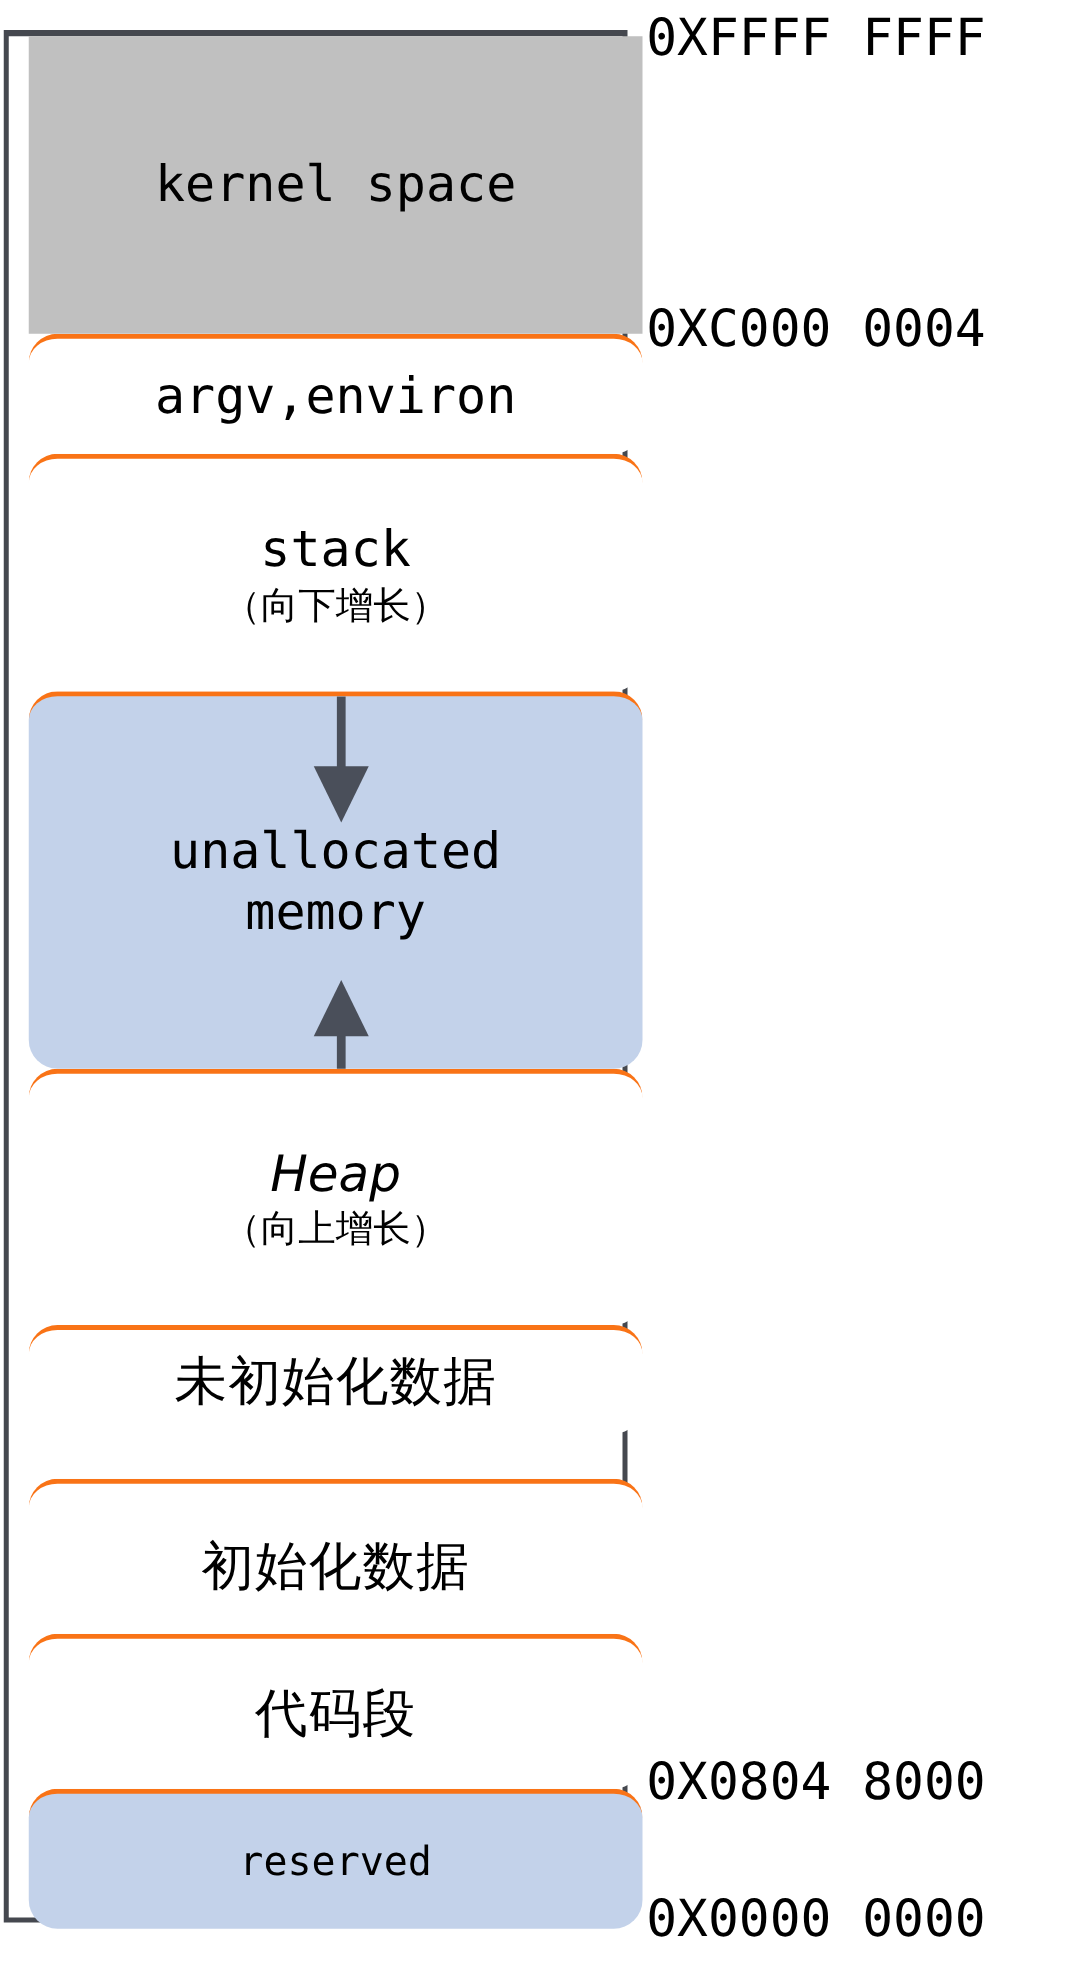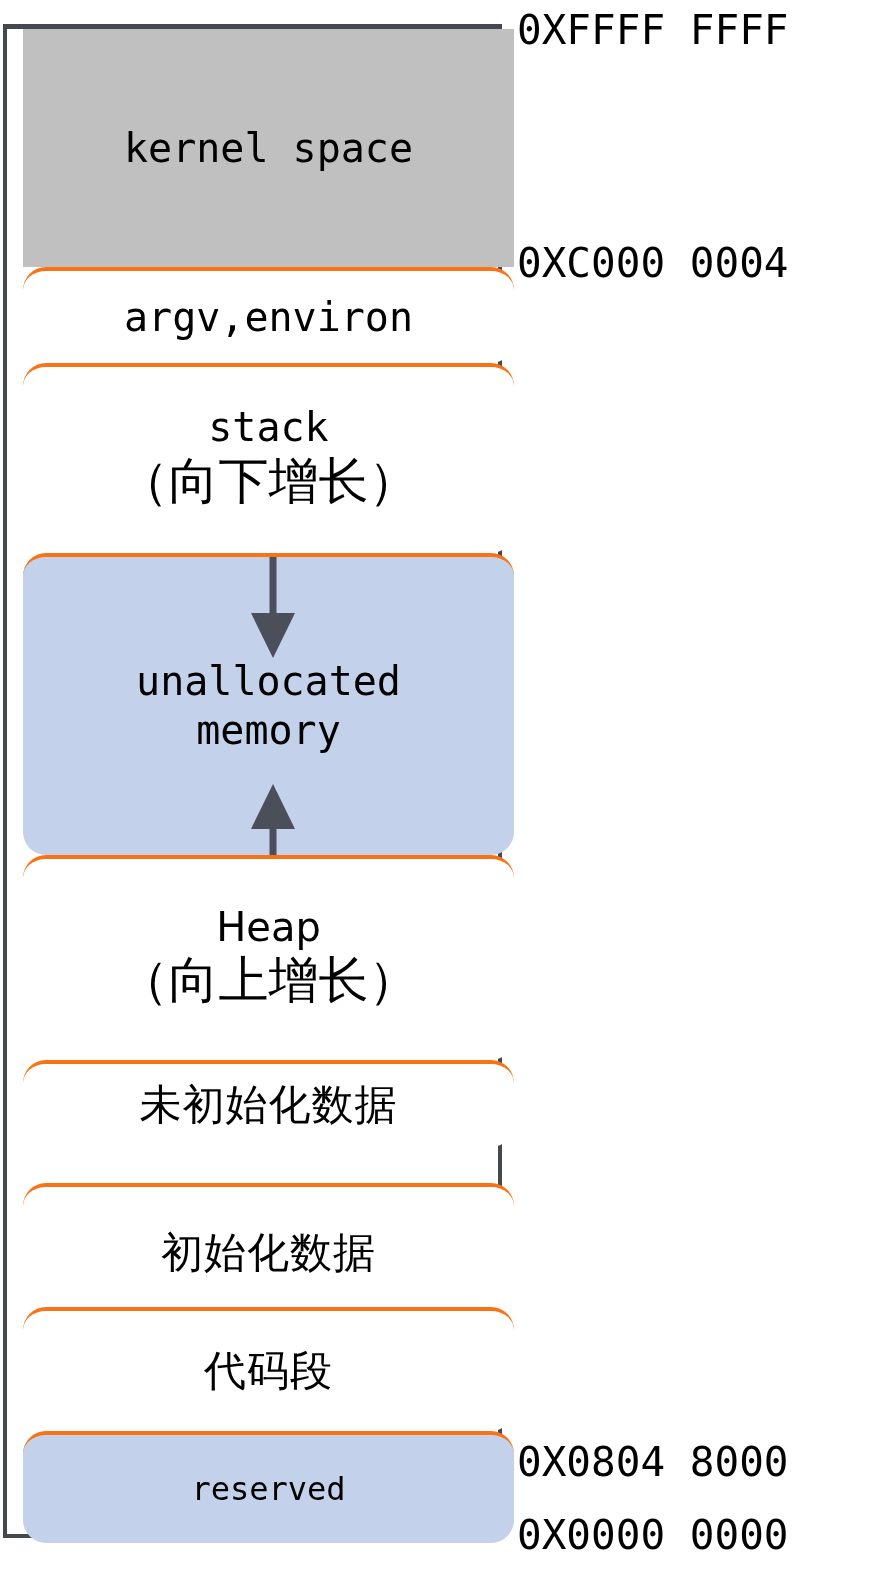--- a/index.html
+++ b/index.html
@@ -72,31 +72,32 @@
     font-family: "DejaVu Sans Mono", "Liberation Mono", monospace;
     font-size: 32px;
     line-height: 1.2;
     white-space: pre;
   }
   
   .lbl-sans {
     font-family: "DejaVu Sans", "Liberation Sans", sans-serif;
     font-size: 40px;
     line-height: 1.2;
+    font-style: italic;
   }
   
   .lbl-cjk {
     font-family: "DejaVu Serif", "Liberation Serif", serif;
     font-size: 42px;
     line-height: 1.25;
     letter-spacing: 1px;
   }
   .lbl-cjk-paren {
-    font-family: Liberation Mono, monospace;
-    font-size: 50px;
+    font-family: Liberation Serif, serif;
+    font-size: 30px;
     line-height: 1.3;
     letter-spacing: 0px;
   }
 
   
   .arrow {
     position: absolute;
     left: 0;
     top: 0;
     pointer-events: none;
@@ -170,17 +171,17 @@
     <div class="seg fill-blue seg-divider" style="top:1402px; height:112px;">
       <div class="lbl-mono-sm">reserved</div>
     </div>
 
   </div>
 
   <div class="addr" style="left:517px; top:10px;">0XFFFF FFFF</div>
 
   <div class="addr" style="left:517px; top:243px;">0XC000 0004</div>
 
-  <div class="addr" style="left:517px; top:1442px;">0X0804 8000</div>
+  <div class="addr" style="left:517px; top:1405px;">0X0804 8000</div>
 
   <div class="addr" style="left:517px; top:1515px;">0X0000 0000</div>
 
 </div>
 
 </body></html>

